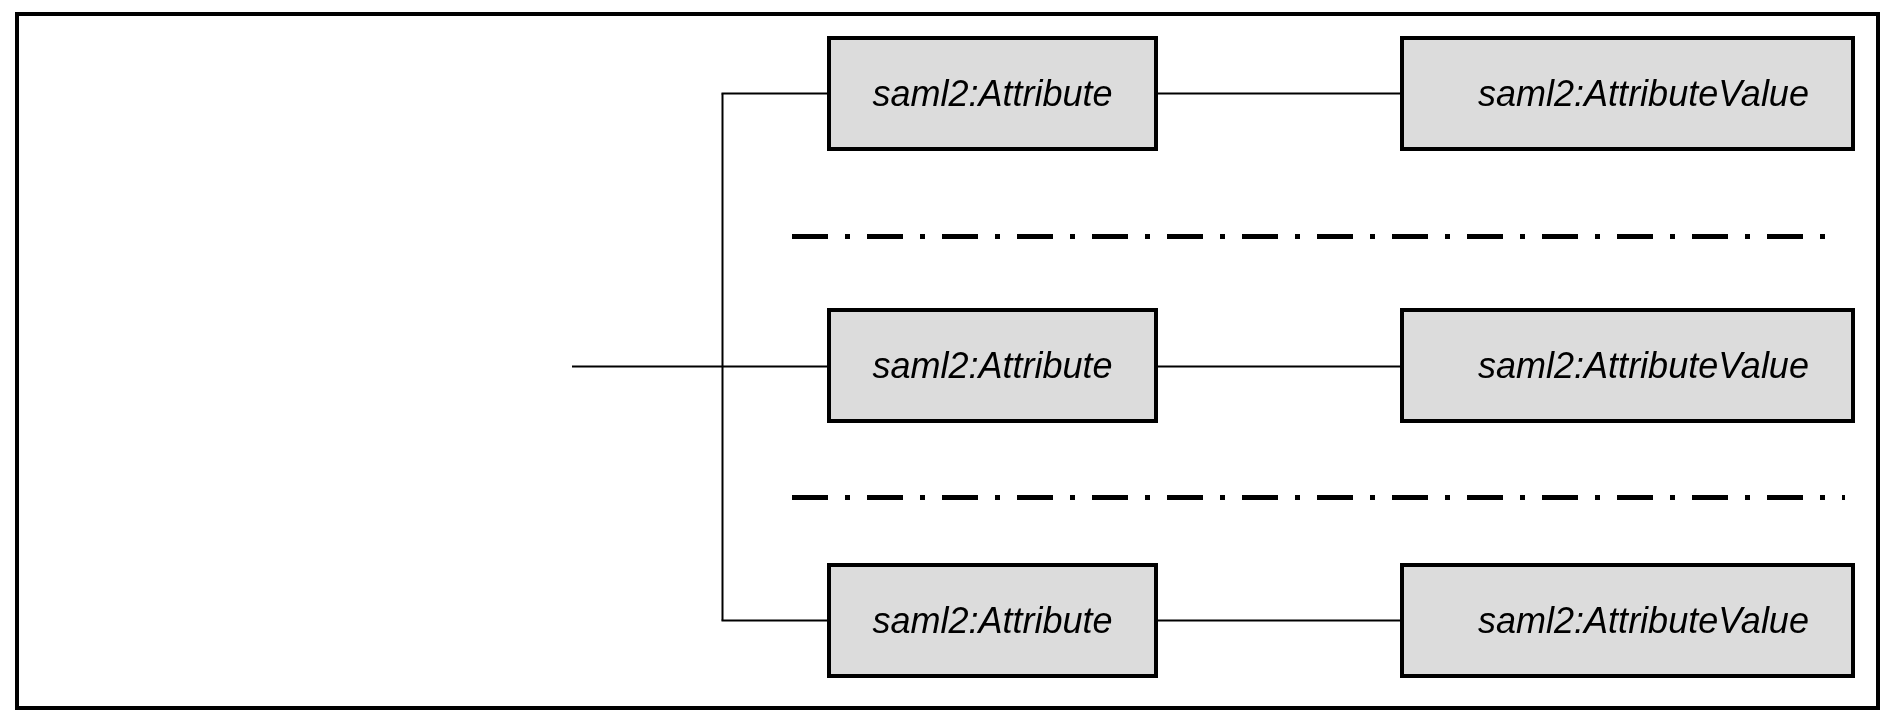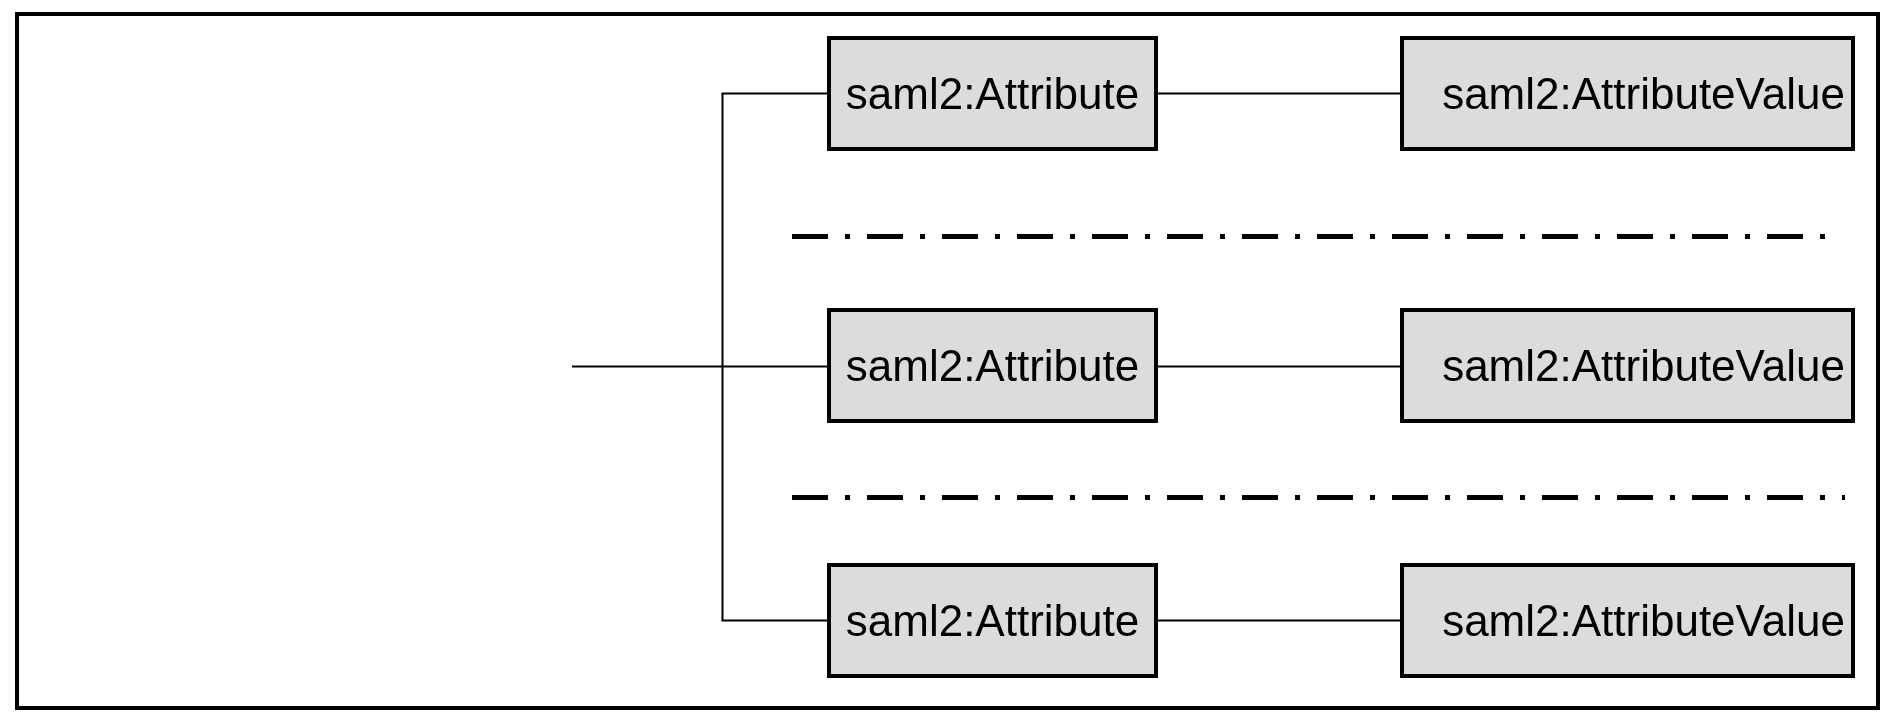--- a/index.html
+++ b/index.html
@@ -39,24 +39,25 @@
     stroke-dasharray: 36 17 5 17;
   }
   .node {
     position: absolute;
     box-sizing: border-box;
     background: var(--node-fill, #dcdcdc);
     border: 4px solid var(--node-border, #000000);
     display: flex;
     align-items: center;
     justify-content: center;
-    font-size: 44px;
+    font-size: 36px;
     line-height: 1;
     color: var(--text, #000000);
     white-space: nowrap;
+    font-style: italic;
   }
   .statement { left: 32px;   top: 308px; width: 540px; height: 115px; }
   .attr      { left: 827px;  width: 331px; height: 115px; }
   .val       { left: 1400px; width: 455px; height: 115px; padding-left: 32px; }
   .r1 { top: 36px; }
   .r2 { top: 308px; }
   .r3 { top: 563px; }
 </style>
 </head>
 <body>

